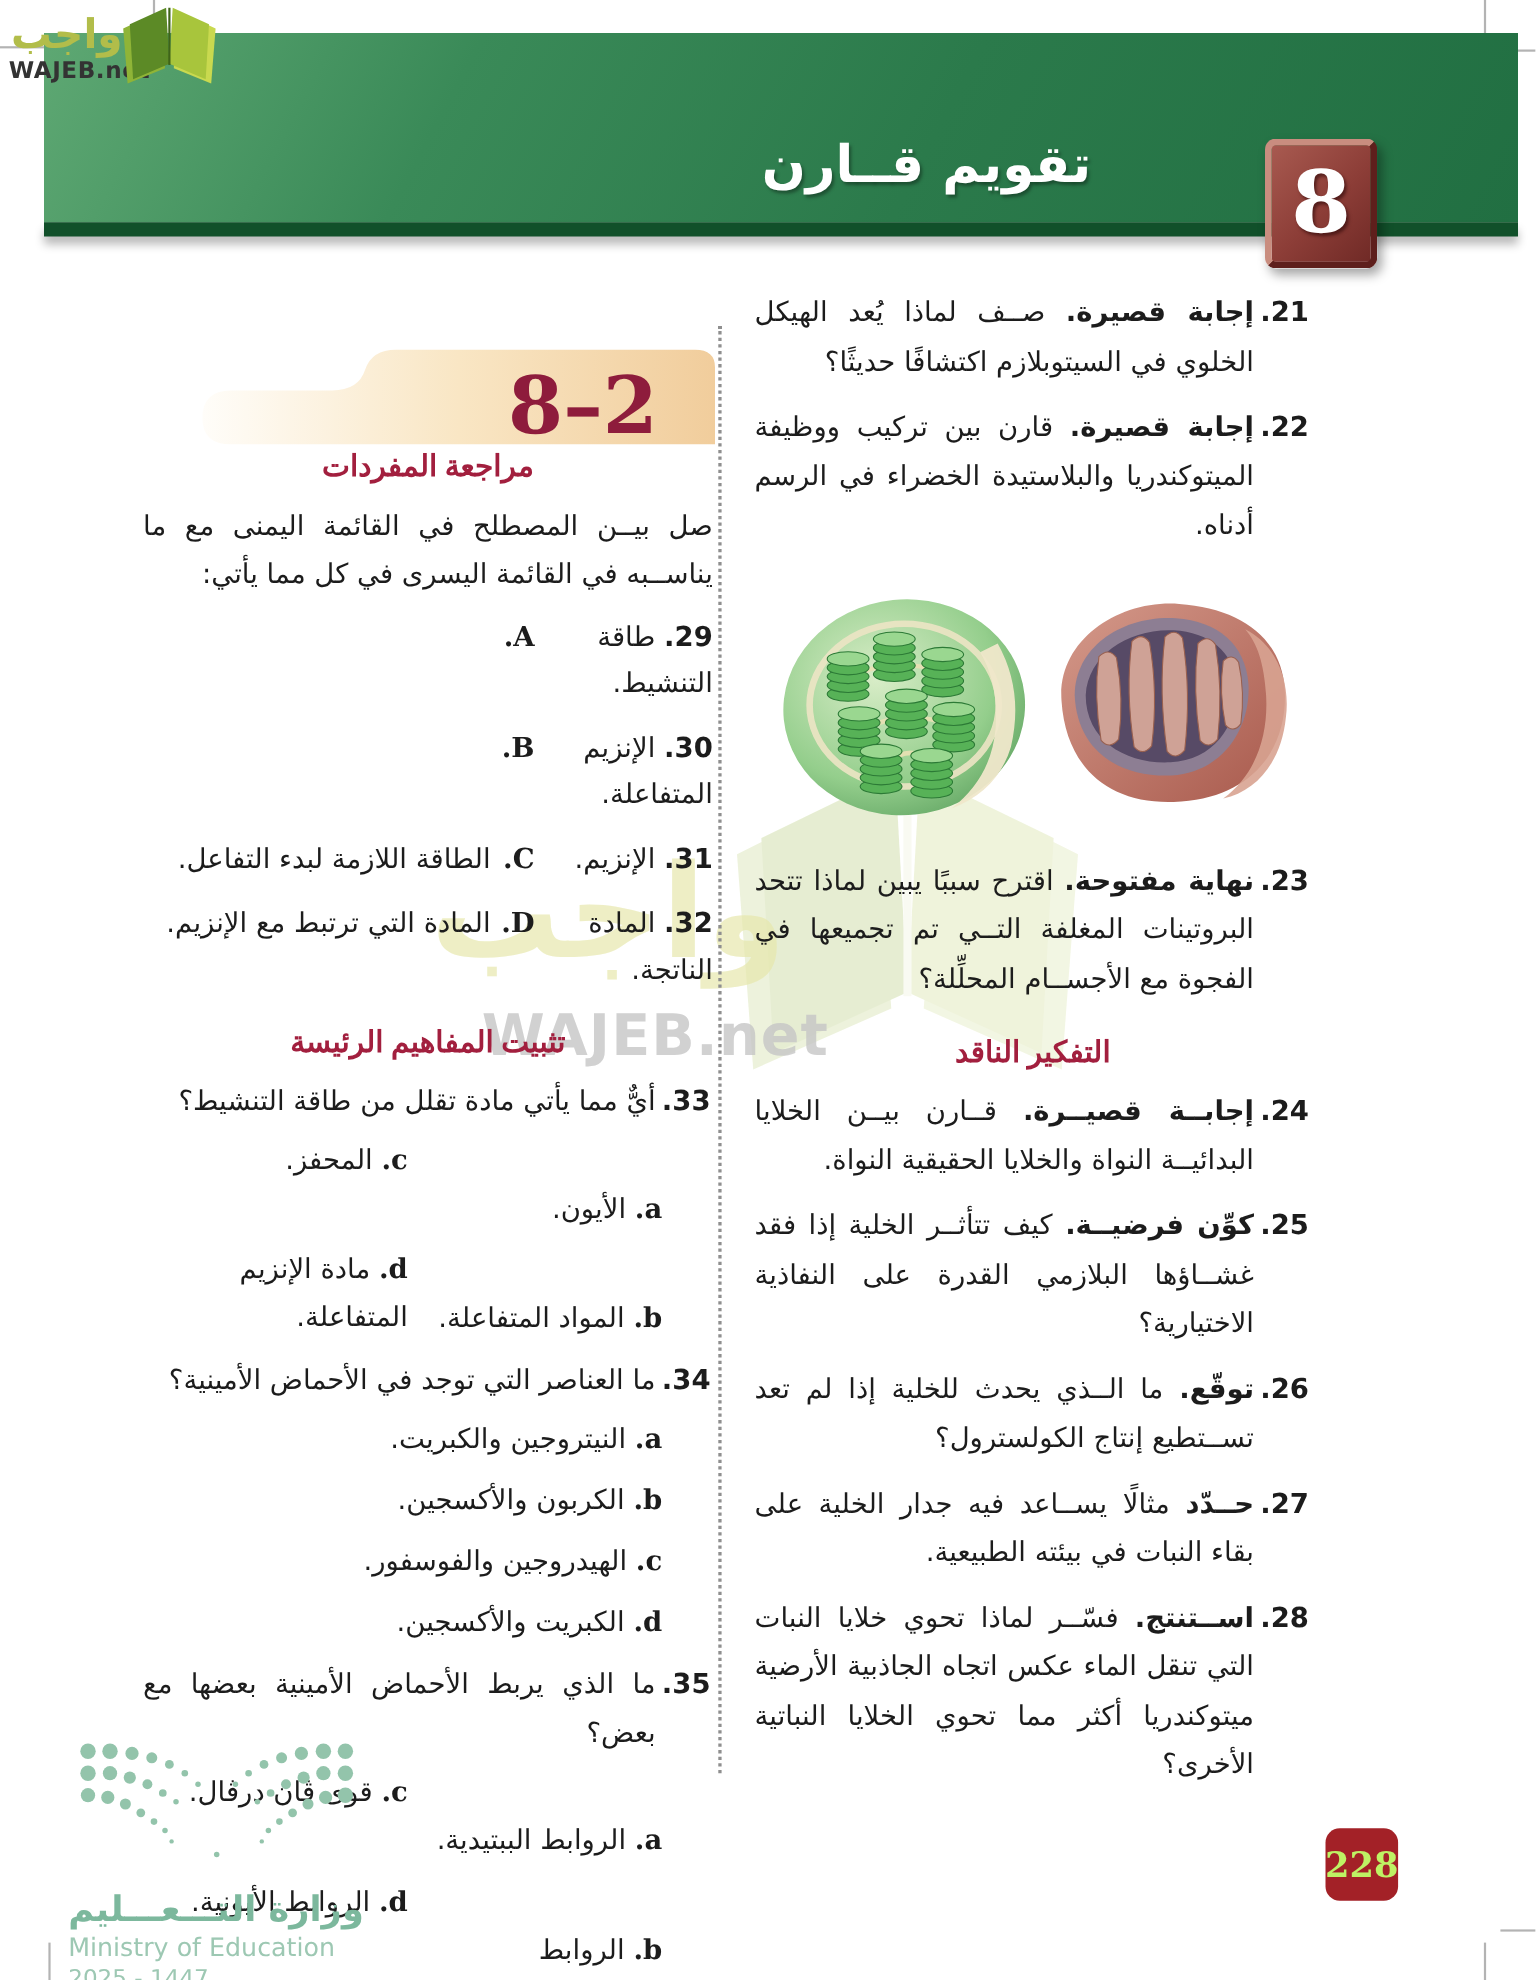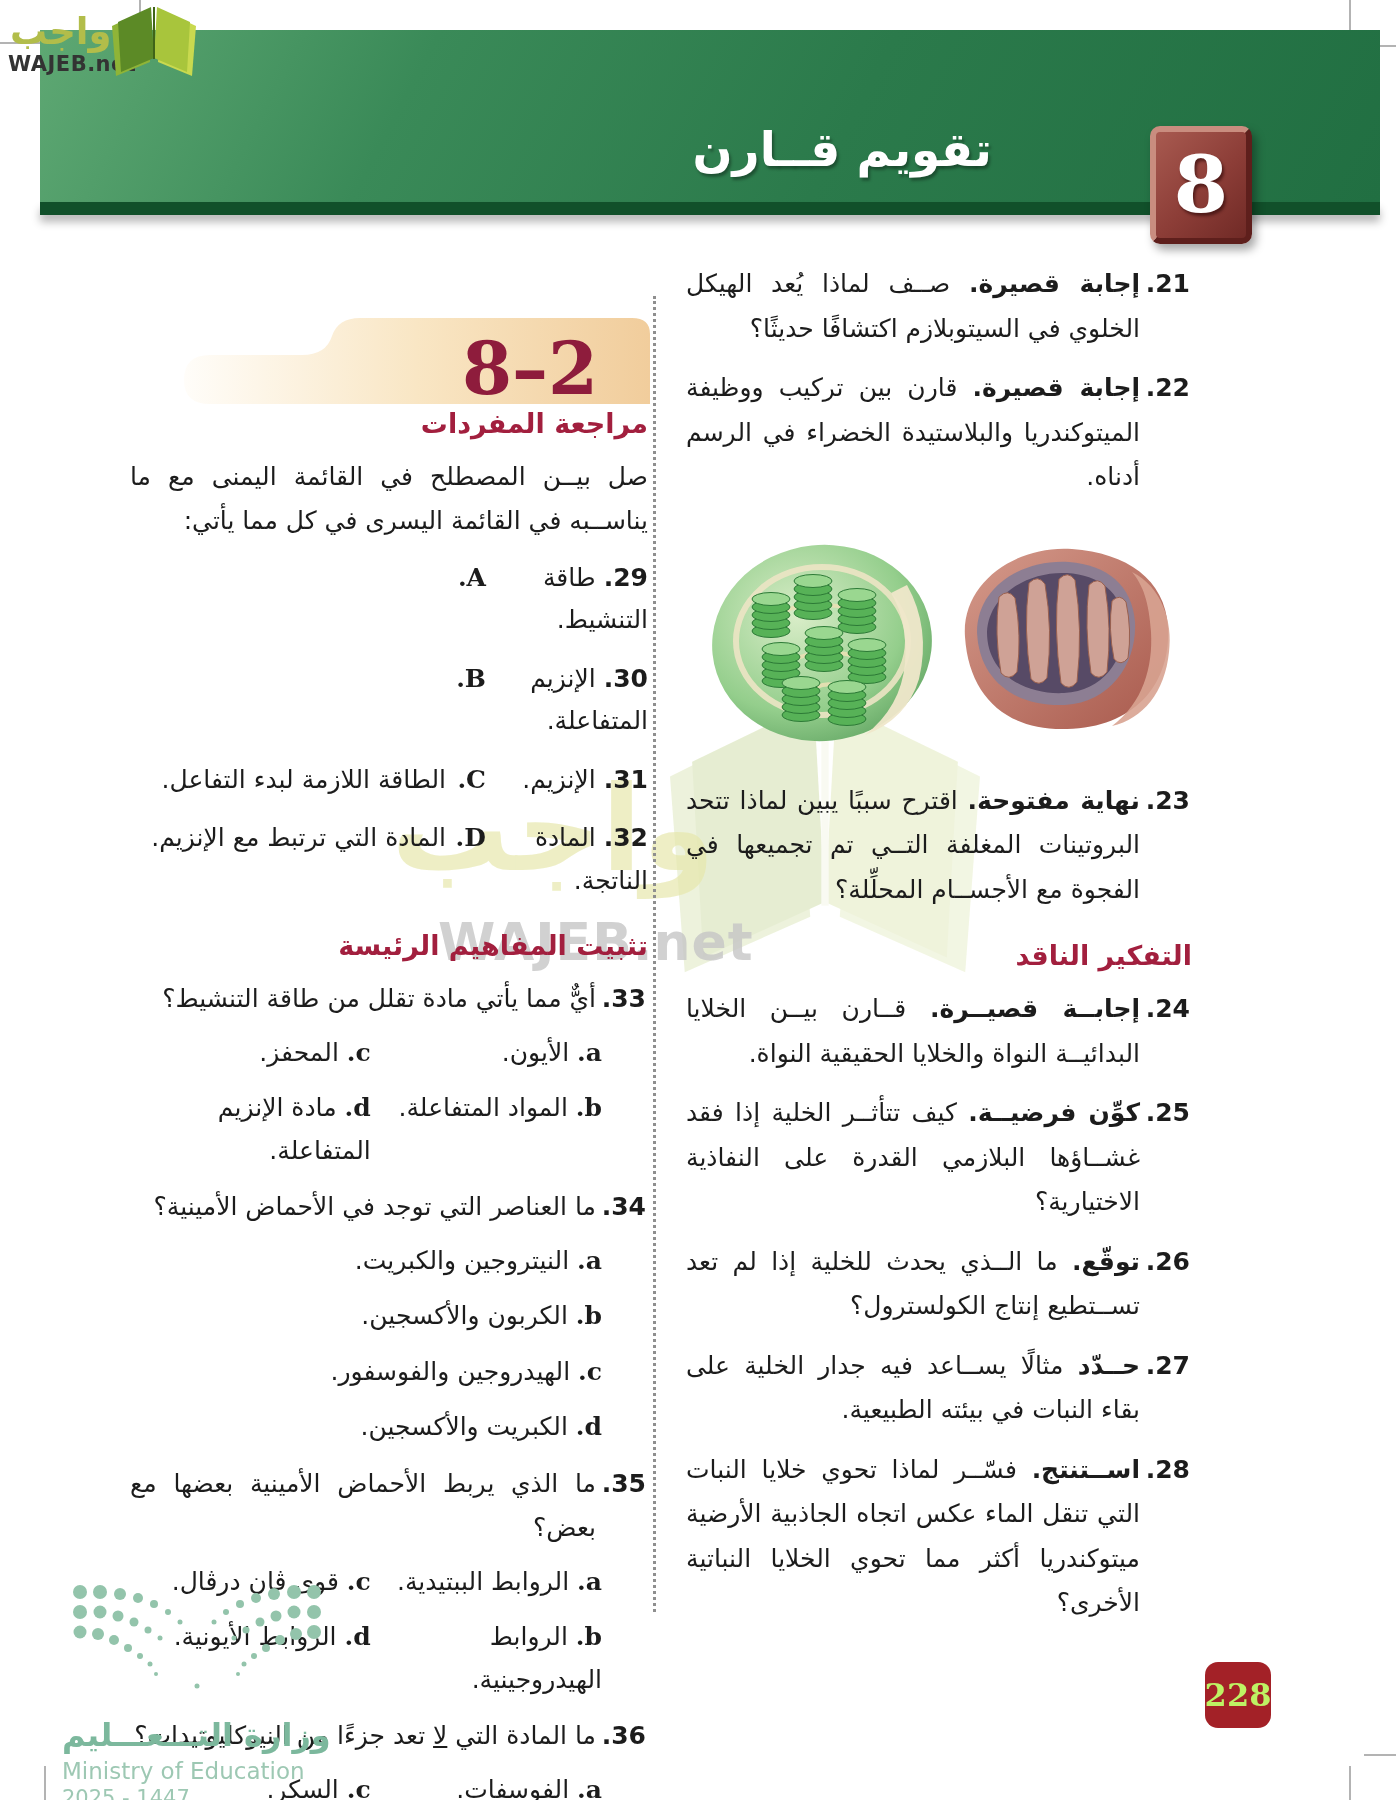--- a/index.html
+++ b/index.html
@@ -50,39 +50,39 @@
              border-left:3px dotted #8f8f8f; z-index:1; }
   .col { position:absolute; direction:rtl; z-index:2; }
   .col-right { top:262px; right:204px; width:506px; }
   .col-left  { top:408px; left:130px; width:518px; }
 
   .q { position:relative; padding-right:52px; margin-bottom:15px;
        font-size:25px; line-height:1.78; text-align:justify; }
   .qnum { position:absolute; right:2px; top:0; font-weight:bold; }
   .qlead { font-weight:bold; }
   .sec-heading { color:#a21f3e; font-weight:bold; font-size:27px;
-       margin:28px 0 16px; text-align:right; }
+       margin:28px 0 16px; text-align:center;font-family:Liberation Serif, serif; }
 
   
   .figure { margin:8px 0 16px; text-align:center; }
 
   
   .vocab-intro { font-size:25px; line-height:1.75; text-align:justify; margin-bottom:14px; }
   .match-row { display:flex; direction:rtl; margin-bottom:16px;
        font-size:25px; line-height:1.7; }
   .match-term { width:162px; }
   .match-def { flex:1; position:relative; padding-right:40px; text-align:right; }
   .letter { position:absolute; right:0; top:0; font-weight:bold;
        font-family:"DejaVu Serif", serif; }
   .mnum { font-weight:bold; }
 
   
   .opt-row { display:flex; direction:rtl; padding-right:46px; margin-bottom:13px;
        font-size:25px; line-height:1.7; }
-  .opt-cell1 { width:49%; }
+  .opt-cell1 { width:49%;margin-top:44px; }
   .opt-cell2 { width:51%; }
   .opt-line { padding-right:46px; margin-bottom:13px; font-size:25px; line-height:1.7; }
   .opt-letter { font-weight:bold; font-family:"DejaVu Serif", serif; }
   .u { text-decoration:underline; }
 
   
   .ministry { position:absolute; left:62px; top:1580px; width:330px; z-index:2; }
   .ministry-ar { margin-top:20px; font-size:32px; font-weight:bold; color:#7cb89d;
        direction:rtl; text-align:left; }
   .ministry-en { font-size:23px; color:#9dc8b3; margin-top:4px; }

